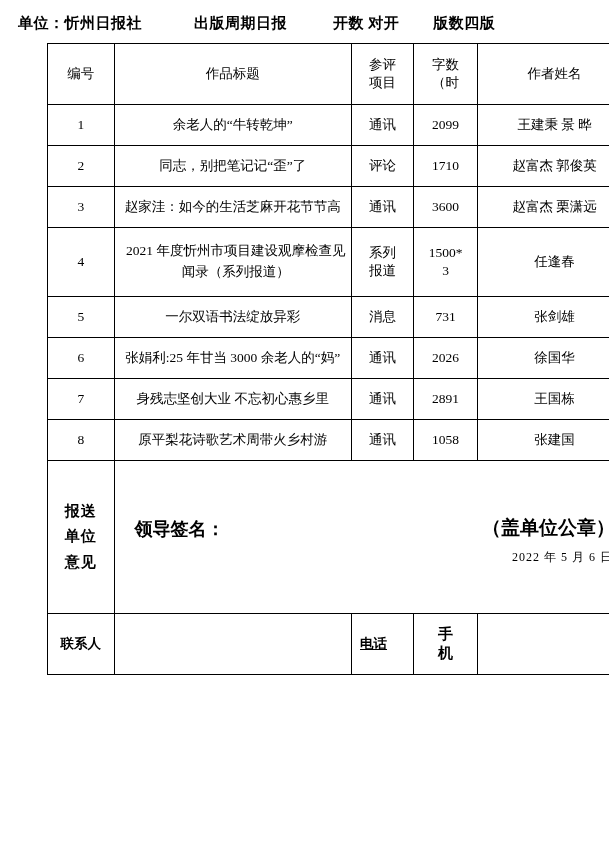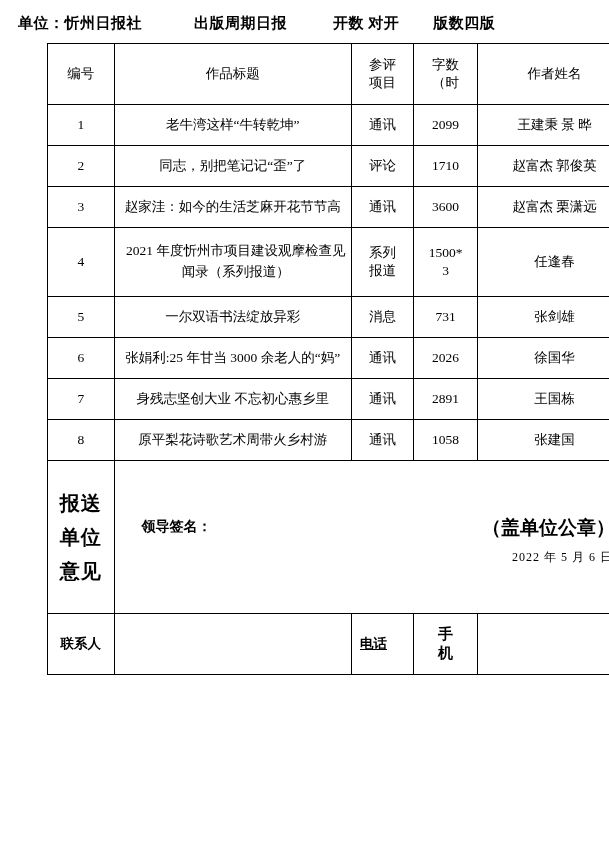--- a/index.html
+++ b/index.html
@@ -83,36 +83,37 @@
     line-height: 1.55;
     font-size: 13.5px;
   }
   .stack {
     display: block;
     line-height: 1.3;
   }
 
   
   .opinion-label {
-    font-size: 20px;
+    font-size: 15px;
     font-weight: bold;
     line-height: 1.7;
     letter-spacing: 1px;
   }
   .opinion-body {
     position: relative;
     height: 148px;
     text-align: left;
   }
   .sign-line {
     position: absolute;
-    left: 27px;
+    left: 20px;
     top: 56px;
-    font-size: 14px;
-    font-weight: bold;
+    font-size: 18px;
+    font-weight: bold;
+    font-family: Liberation Mono, monospace;
   }
   .seal-line {
     position: absolute;
     right: 16px;
     top: 55px;
     font-size: 19px;
     font-weight: bold;
     font-family: Liberation Mono, monospace;
   }
   .date-line {
@@ -187,21 +188,21 @@
         <td>
           <span class="head-two-line">字数</span>
           <span class="head-two-line">（时</span>
         </td>
         <td>作者姓名</td>
       </tr>
     </thead>
     <tbody>
       <tr class="row-normal">
         <td>1</td>
-        <td class="title-cell">老牛湾这样“牛转乾坤”</td>
+        <td class="title-cell">余老人的“牛转乾坤”</td>
         <td>通讯</td>
         <td>2099</td>
         <td>王建秉 景 晔</td>
       </tr>
       <tr class="row-normal">
         <td>2</td>
         <td class="title-cell">同志，别把笔记记“歪”了</td>
         <td>评论</td>
         <td>1710</td>
         <td>赵富杰 郭俊英</td>

